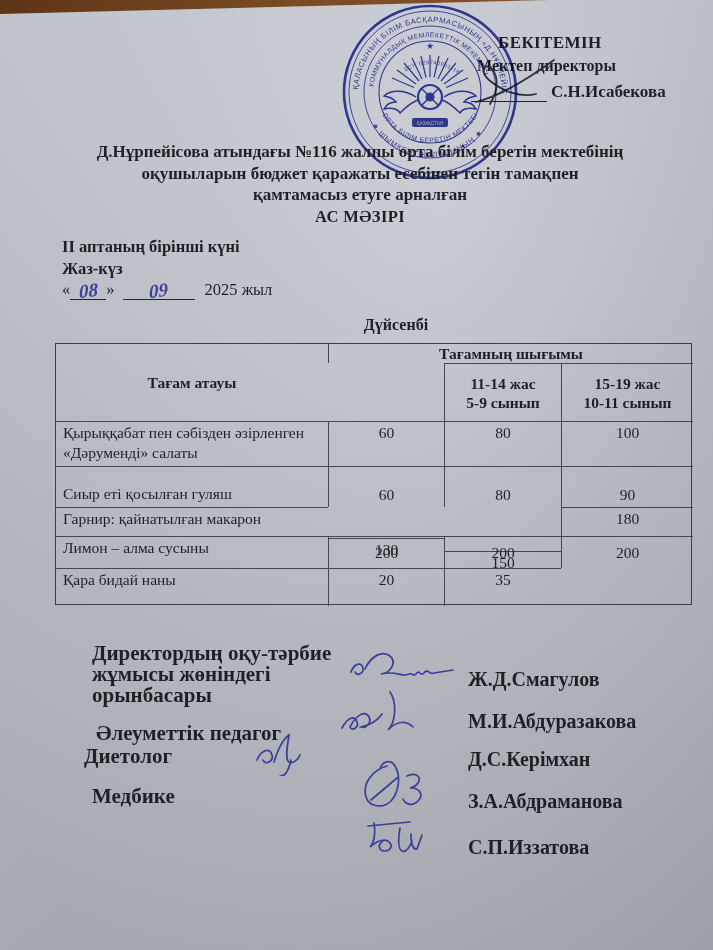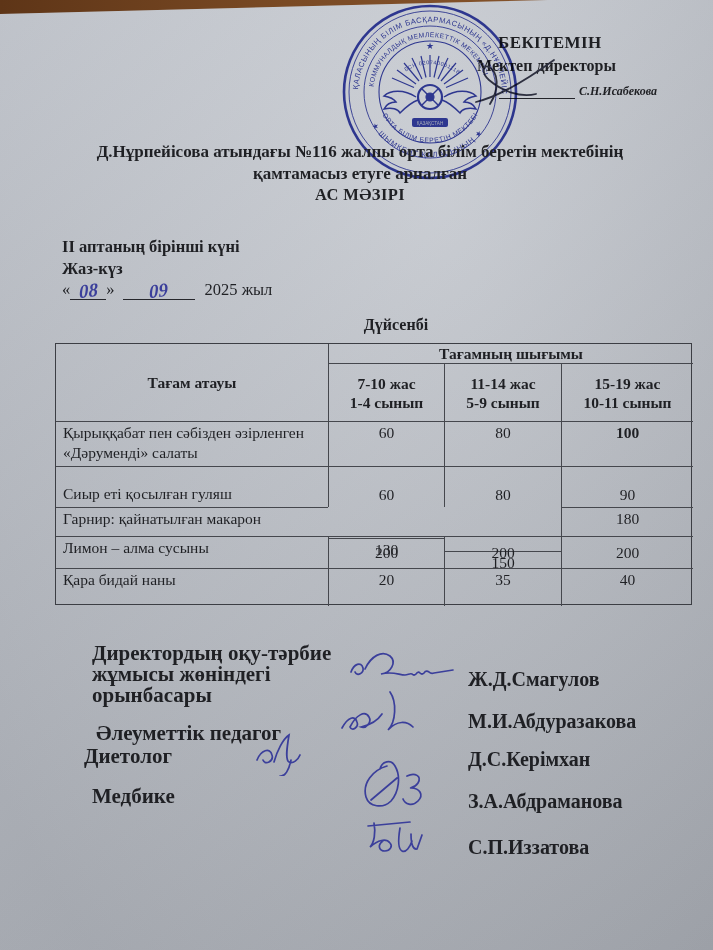--- a/index.html
+++ b/index.html
@@ -17,21 +17,21 @@
   }
   .paper::after{
     content:'';position:absolute;inset:0;
     background:radial-gradient(ellipse at 62% 20%, rgba(255,255,255,.16), rgba(20,22,30,.10) 90%);
   }
   .content{position:absolute;inset:0;color:#1f2024;}
   .abs{position:absolute;}
   
   .approve-title{left:498px;top:33px;font-size:17px;font-weight:bold;letter-spacing:.4px;}
   .approve-role{left:477px;top:57px;font-size:16px;font-weight:bold;}
-  .approve-sigline{left:499px;top:82px;font-size:12px;font-weight:bold;white-space:nowrap;font-style:italic;}
+  .approve-sigline{left:471px;top:82px;font-size:17px;font-weight:bold;white-space:nowrap;}
   .u-line{display:inline-block;width:76px;border-bottom:1.7px solid #23242a;height:16px;vertical-align:bottom;margin-right:4px;}
   
   .stamp{left:340px;top:2px;mix-blend-mode:multiply;opacity:.93;}
   
   .doc-title{left:42px;top:141px;width:636px;text-align:center;font-size:17px;font-weight:bold;line-height:21.5px;}
   .doc-title .l4{font-size:16.5px;letter-spacing:.4px;}
   
   .week{left:62px;top:236px;font-size:16.5px;font-weight:bold;line-height:21.5px;}
   .dateline{left:62px;top:280px;font-size:16.5px;white-space:nowrap;}
   .hand{
@@ -136,75 +136,71 @@
           <path d="M76,95 C64,87 50,88 44,94 C50,95 54,97 56,100 C50,100 46,103 44,107 C52,105 58,107 60,111 C66,105 72,100 78,98" stroke-width="1.5"></path>
           <path d="M104,95 C116,87 130,88 136,94 C130,95 126,97 124,100 C130,100 134,103 136,107 C128,105 122,107 120,111 C114,105 108,100 102,98" stroke-width="1.5"></path>
         </g>
         <rect x="72" y="116" width="36" height="9" rx="2" fill="#2b36a8"></rect>
         <text x="90" y="123" text-anchor="middle" font-size="4.6" fill="#ccd1dd" font-family="Liberation Sans, sans-serif">ҚАЗАҚСТАН</text>
       </g>
     </svg>
 
     <div class="abs doc-title">
       <div>Д.Нұрпейісова атындағы №116 жалпы орта білім беретін мектебінің</div>
+      <div>оқушыларын бюджет қаражаты есебінен тегін тамақпен</div>
       <div>қамтамасыз етуге арналған</div>
       <div class="l4">АС МӘЗІРІ</div>
     </div>
 
     <div class="abs week">
       <div>II аптаның бірінші күні</div>
       <div>Жаз-күз</div>
     </div>
     <div class="abs dateline">
       <span>«</span><span class="blank1"><span class="hand">08</span></span><span>»</span><span class="blank2"><span class="hand">09</span></span><span>2025 жыл</span>
     </div>
 
     <div class="abs day-label">Дүйсенбі</div>
 
     <div class="abs menu-table">
       <div class="cell hcell nl nt" style="grid-column:1;grid-row:1/3;">Тағам атауы</div>
       <div class="cell hcell nt" style="grid-column:2/5;grid-row:1;">Тағамның шығымы</div>
 
-      <div class="cell hcell" style="grid-column:2;grid-row:2;">
-        <div>7-10 жас</div>
-        <div>1-4 сынып</div>
-      </div>
       <div class="cell hcell" style="grid-column:3;grid-row:2;">
         <div>11-14 жас</div>
         <div>5-9 сынып</div>
       </div>
       <div class="cell hcell" style="grid-column:4;grid-row:2;">
         <div>15-19 жас</div>
         <div>10-11 сынып</div>
       </div>
 
       <div class="cell ncell nl" style="grid-column:1;grid-row:3;">Қырыққабат пен сәбізден әзірленген «Дәруменді» салаты</div>
       <div class="cell vcell vt" style="grid-column:2;grid-row:3;">60</div>
       <div class="cell vcell vt" style="grid-column:3;grid-row:3;">80</div>
-      <div class="cell vcell vt" style="grid-column:4;grid-row:3;font-weight:bold;">100</div>
+      <div class="cell vcell vt" style="grid-column:4;grid-row:3;">100</div>
 
       <div class="cell ncell vb nl" style="grid-column:1;grid-row:4;">Сиыр еті қосылған гуляш</div>
       <div class="cell vcell vb" style="grid-column:2;grid-row:4;">60</div>
       <div class="cell vcell vb" style="grid-column:3;grid-row:4;">80</div>
       <div class="cell vcell vb" style="grid-column:4;grid-row:4;">90</div>
 
       <div class="cell ncell nl" style="grid-column:1;grid-row:5;">Гарнир: қайнатылған макарон</div>
       <div class="cell vcell vt" style="grid-column:2;grid-row:5;margin-top:31px;">130</div>
       <div class="cell vcell vt" style="grid-column:3;grid-row:5;margin-top:44px;">150</div>
       <div class="cell vcell vt" style="grid-column:4;grid-row:5;">180</div>
 
       <div class="cell ncell nl" style="grid-column:1;grid-row:6;">Лимон – алма сусыны</div>
       <div class="cell vcell" style="grid-column:2;grid-row:6;">200</div>
       <div class="cell vcell" style="grid-column:3;grid-row:6;">200</div>
       <div class="cell vcell" style="grid-column:4;grid-row:6;">200</div>
 
       <div class="cell ncell nl" style="grid-column:1;grid-row:7;">Қара бидай наны</div>
       <div class="cell vcell vt" style="grid-column:2;grid-row:7;">20</div>
       <div class="cell vcell vt" style="grid-column:3;grid-row:7;">35</div>
-      <div class="cell vcell vt" style="grid-column:4;grid-row:7;">40</div>
     </div>
 
     <div class="abs sig-role" style="left:92px;top:643px;width:290px;">Директордың оқу-тәрбие жұмысы жөніндегі орынбасары</div>
     <div class="abs sig-name" style="left:468px;top:668px;">Ж.Д.Смагулов</div>
     <svg class="abs" style="left:346px;top:646px;" width="118" height="42">
       <path class="ink" d="M5,26 c3,-8 10,-11 12,-4 c1,5 -6,9 -8,4 m10,-3 c6,-13 17,-19 25,-13 c7,6 1,17 -9,18 c12,-3 18,1 24,1 c3,0 5,-2 7,-1 q2,2 4,0 q2,-3 4,-1 q2,2 4,0 q2,-3 5,-1 q2,2 5,1 l19,-3"></path>
     </svg>
 
     <div class="abs sig-role" style="left:96px;top:708px;margin-top:15px;">Әлеуметтік педагог</div>
     <div class="abs sig-name" style="left:468px;top:710px;">М.И.Абдуразакова</div>

